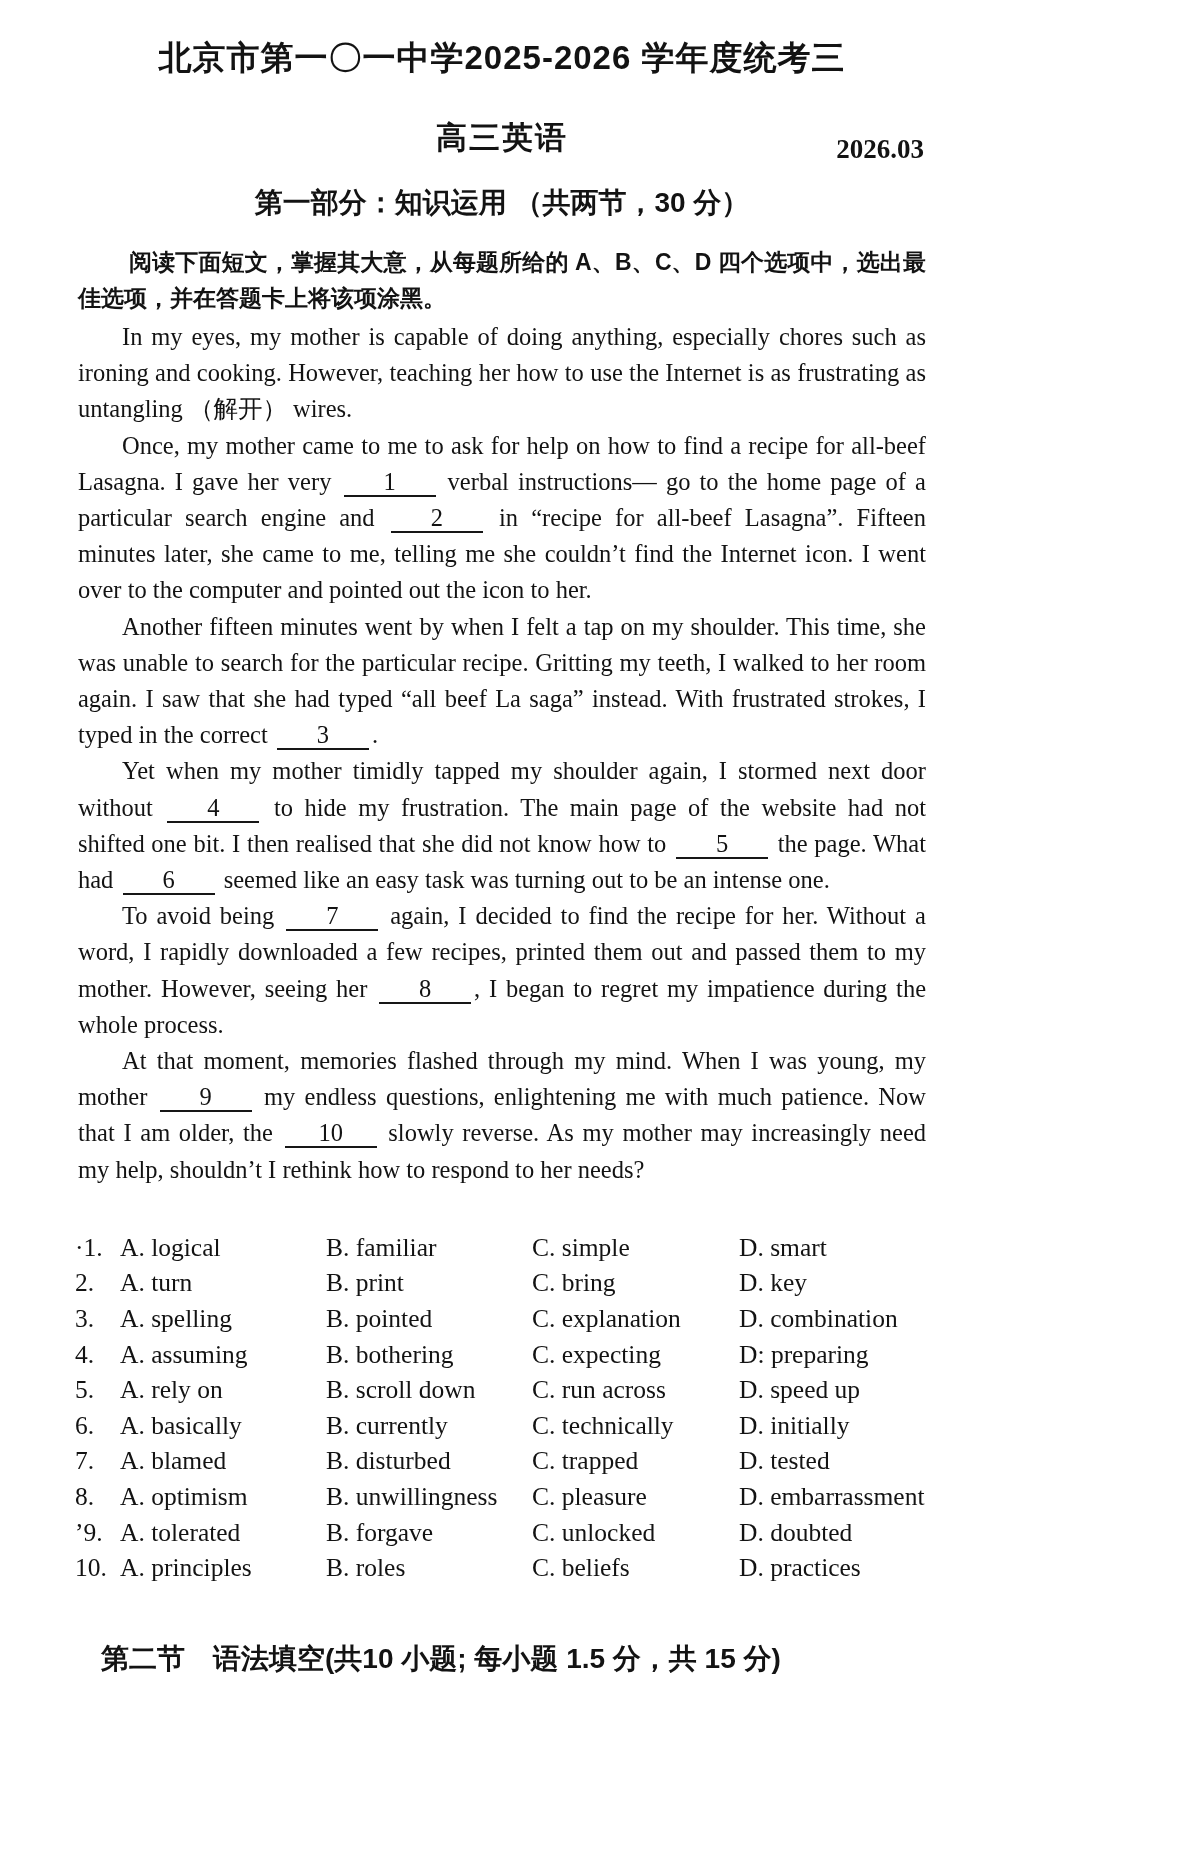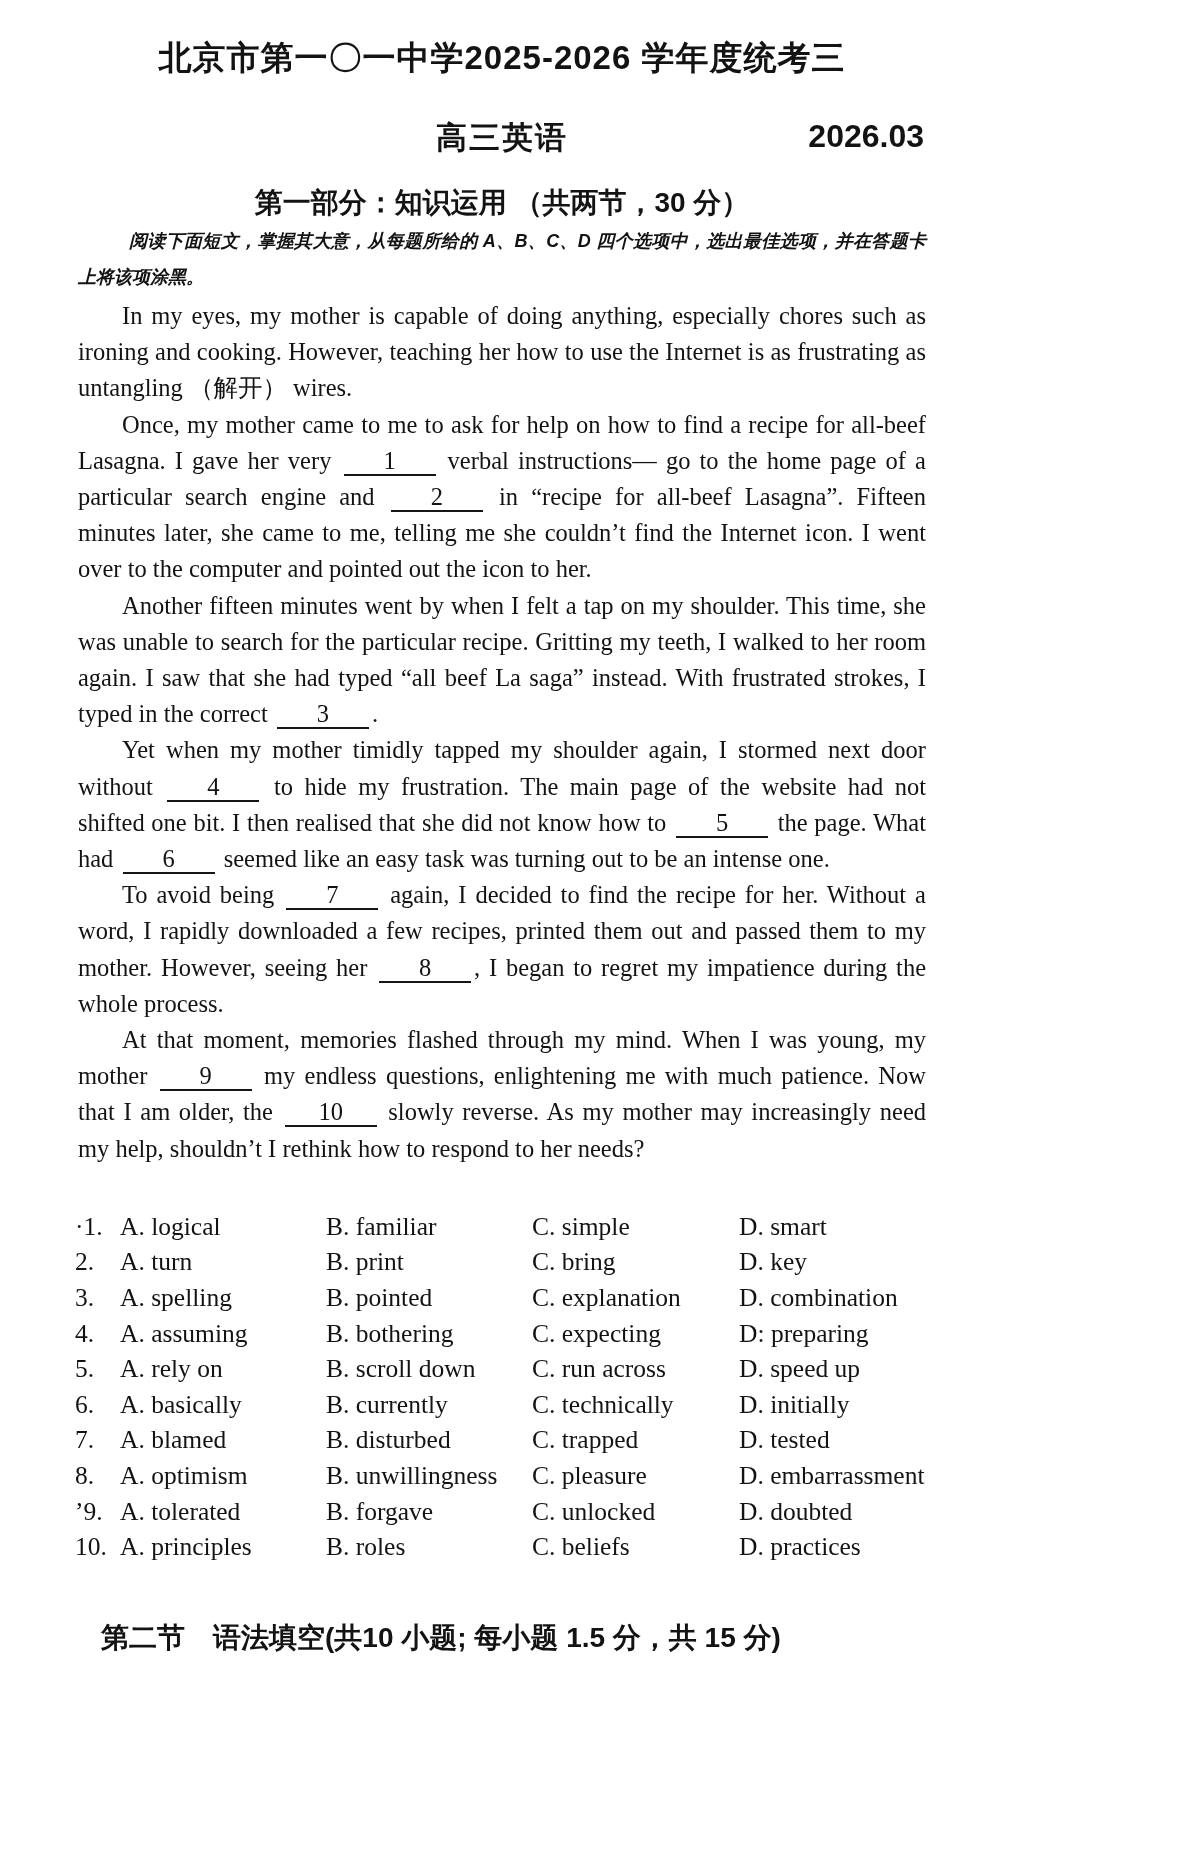--- a/index.html
+++ b/index.html
@@ -24,46 +24,45 @@
     font-size: 33px;
     font-weight: bold;
     letter-spacing: 1px;
   }
   .subject-row { position: relative; margin-top: 36px; text-align: center; height: 40px; }
   .subject {
     font-family: "Liberation Sans", sans-serif;
     font-size: 31px; font-weight: bold; letter-spacing: 2px;
   }
   .date {
-    position: absolute; right: 2px; top: 1px;
-    font-family: Liberation Sans, sans-serif;
-    font-size: 32px; font-weight: bold;
+    position: absolute; right: 2px; top: 17px;
+    font-family: Liberation Serif, serif;
+    font-size: 27px; font-weight: bold;
   }
   .part-heading {
     margin: 27px 0 0;
     text-align: center;
     font-family: "Liberation Sans", sans-serif;
     font-size: 28px; font-weight: bold;
   }
   .section-heading {
     margin: 9px 0 0;
     font-family: "Liberation Sans", sans-serif;
     font-size: 28px; font-weight: bold;
     text-align: left;
   }
   .section-heading.s2 { margin-top: 54px; margin-left: 23px; }
   .cn-instructions {
-    margin: 1px 0 0;
-    font-family: "Liberation Sans", sans-serif;
-    font-size: 18px;
+    margin: 22px 0 0;
+    font-family: "Liberation Sans", sans-serif;
+    font-size: 23px;
     font-weight: 600;
     line-height: 36px;
     text-indent: 51px;
     text-align: justify;
-    font-style: italic;
   }
   .passage { margin-top: 3px; }
   .passage-para {
     margin: 0;
     font-size: 24.5px;
     line-height: 36.2px;
     text-align: justify;
     text-indent: 44px;
   }
   .blank {

